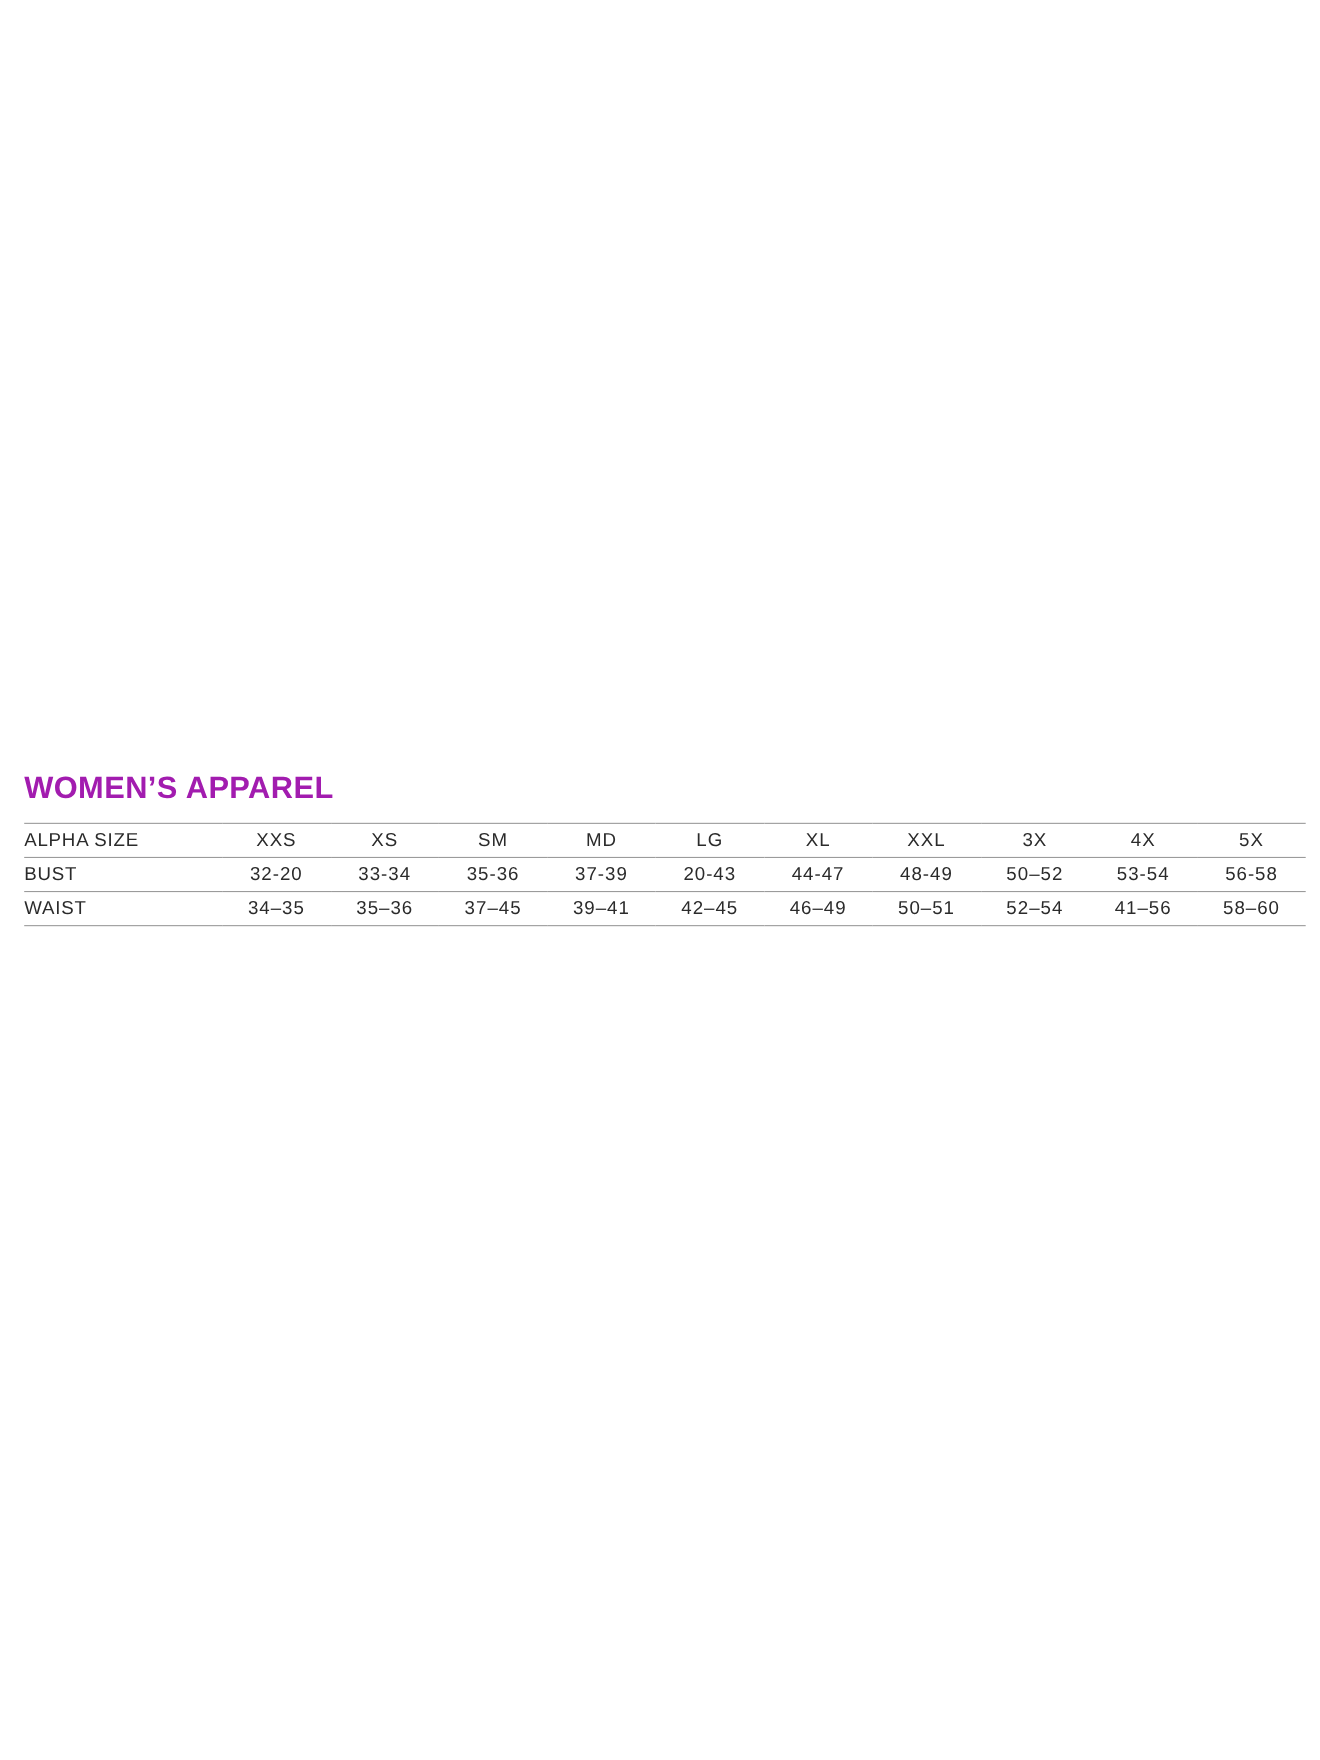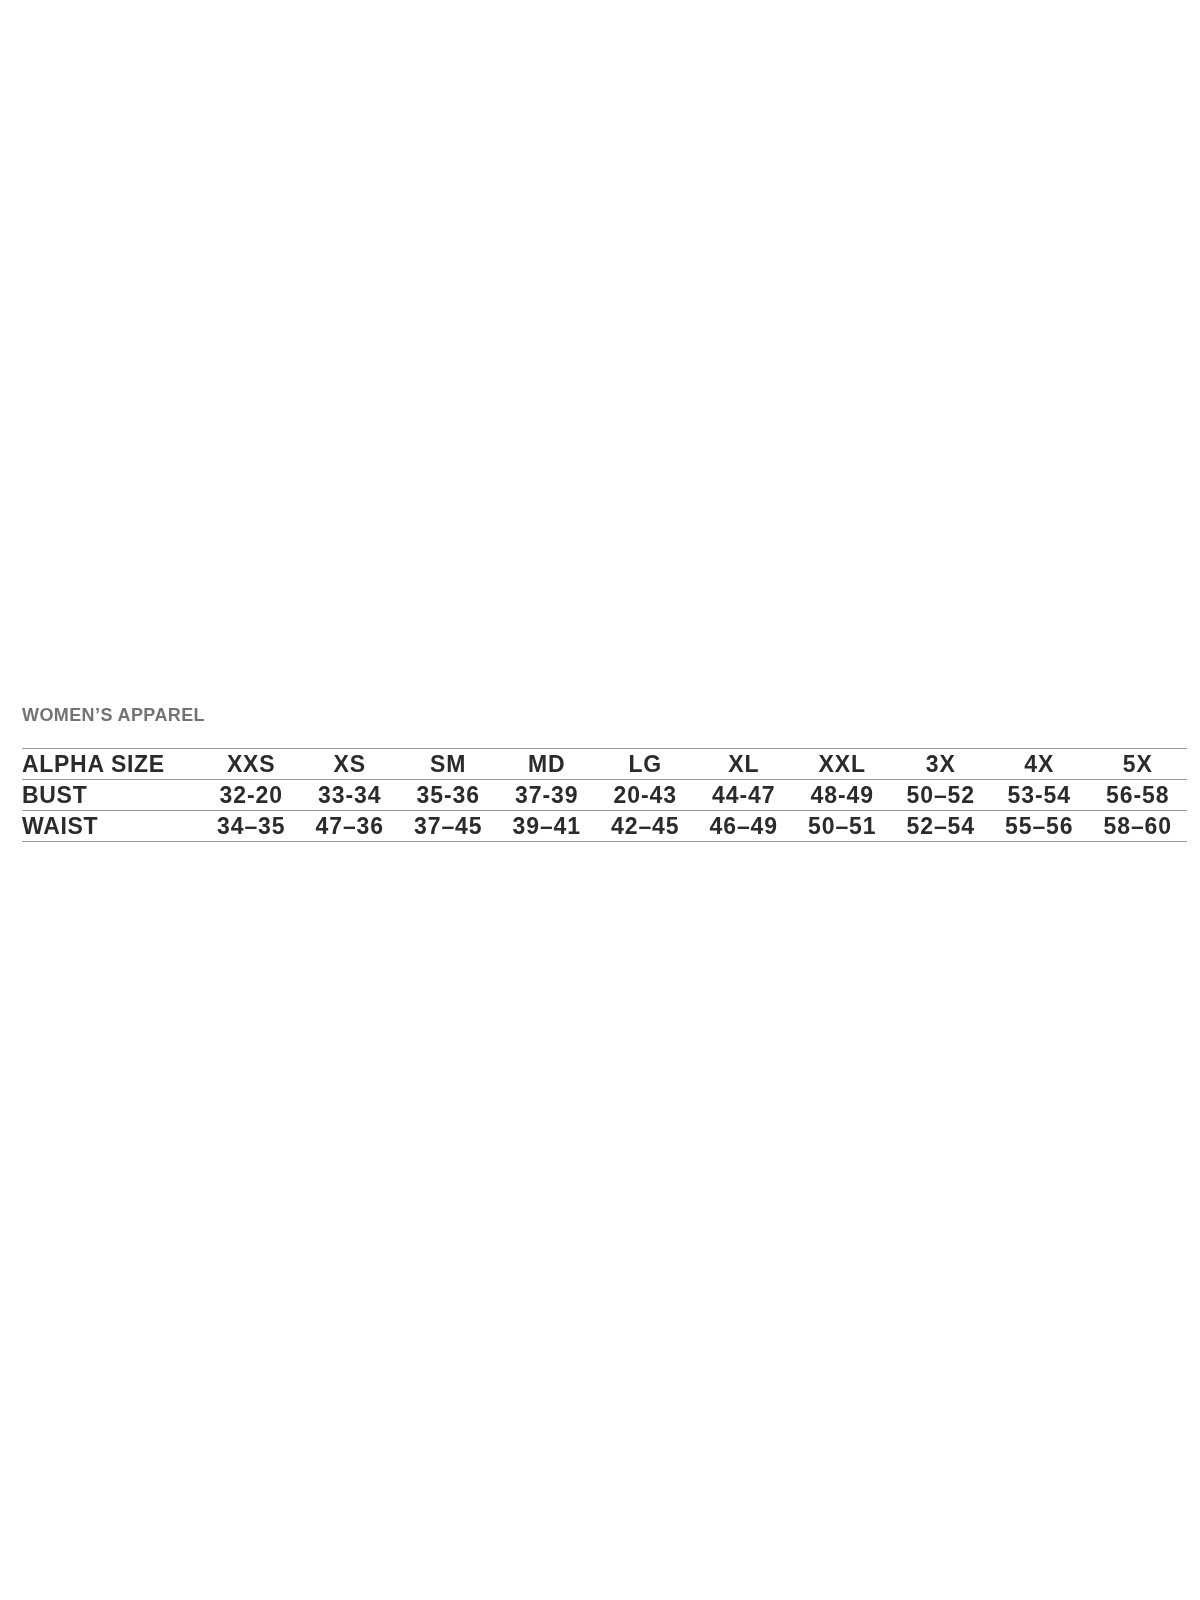--- a/index.html
+++ b/index.html
@@ -21,43 +21,43 @@
   .size-chart-section {
     position: absolute;
     left: 22px;
     top: 702px;
     width: 1165px;
   }
   .chart-title {
     margin: 0;
     height: 29px;
     line-height: 27px;
-    font-size: 18px;
+    font-size: 28px;
     font-weight: 700;
     letter-spacing: 0.4px;
-    color: #737373;
+    color: #a21caf;
   }
   table.size-table {
     margin-top: 17px;
     width: 100%;
     border-collapse: collapse;
     table-layout: fixed;
     border-top: 1px solid #9b9b9b;
     color: #2b2b2b;
   }
   table.size-table tr {
     border-bottom: 1px solid #9b9b9b;
   }
   table.size-table th,
   table.size-table td {
     height: 30px;
     line-height: 30px;
     padding: 0;
-    font-size: 23px;
-    font-weight: 700;
+    font-size: 17px;
+    font-weight: 400;
     letter-spacing: 0.9px;
     text-align: center;
     white-space: nowrap;
     overflow: hidden;
   }
   table.size-table .lbl {
     text-align: left;
     letter-spacing: 0.7px;
   }
   col.c-label { width: 180px; }
@@ -109,27 +109,27 @@
           <td>20-43</td>
           <td>44-47</td>
           <td>48-49</td>
           <td>50–52</td>
           <td>53-54</td>
           <td>56-58</td>
         </tr>
         <tr>
           <td class="lbl">WAIST</td>
           <td>34–35</td>
-          <td>47–36</td>
+          <td>35–36</td>
           <td>37–45</td>
           <td>39–41</td>
           <td>42–45</td>
           <td>46–49</td>
           <td>50–51</td>
           <td>52–54</td>
-          <td>55–56</td>
+          <td>41–56</td>
           <td>58–60</td>
         </tr>
       </tbody>
     </table>
 
   </div>
 </div>
 
 </body></html>

